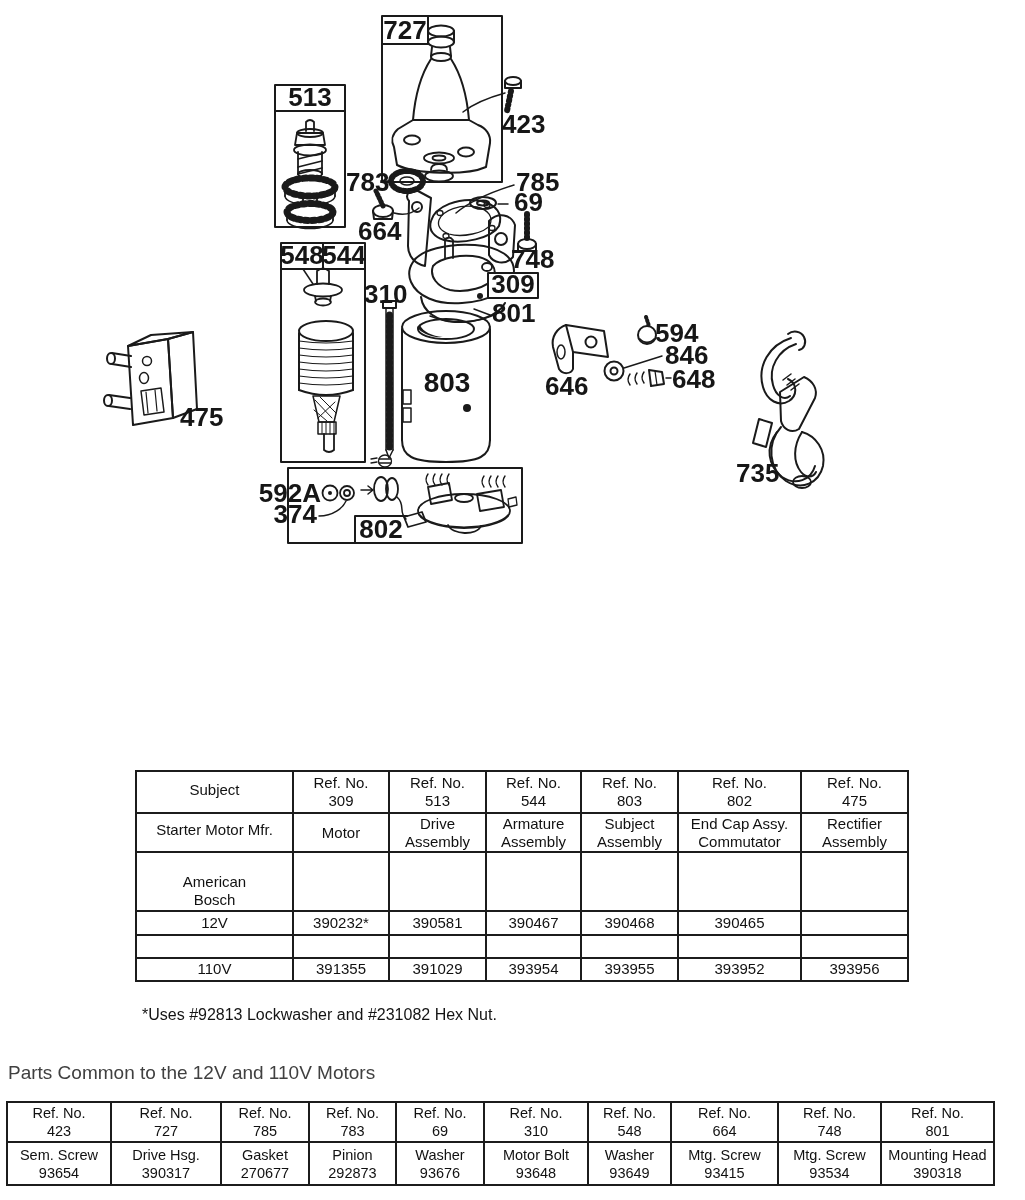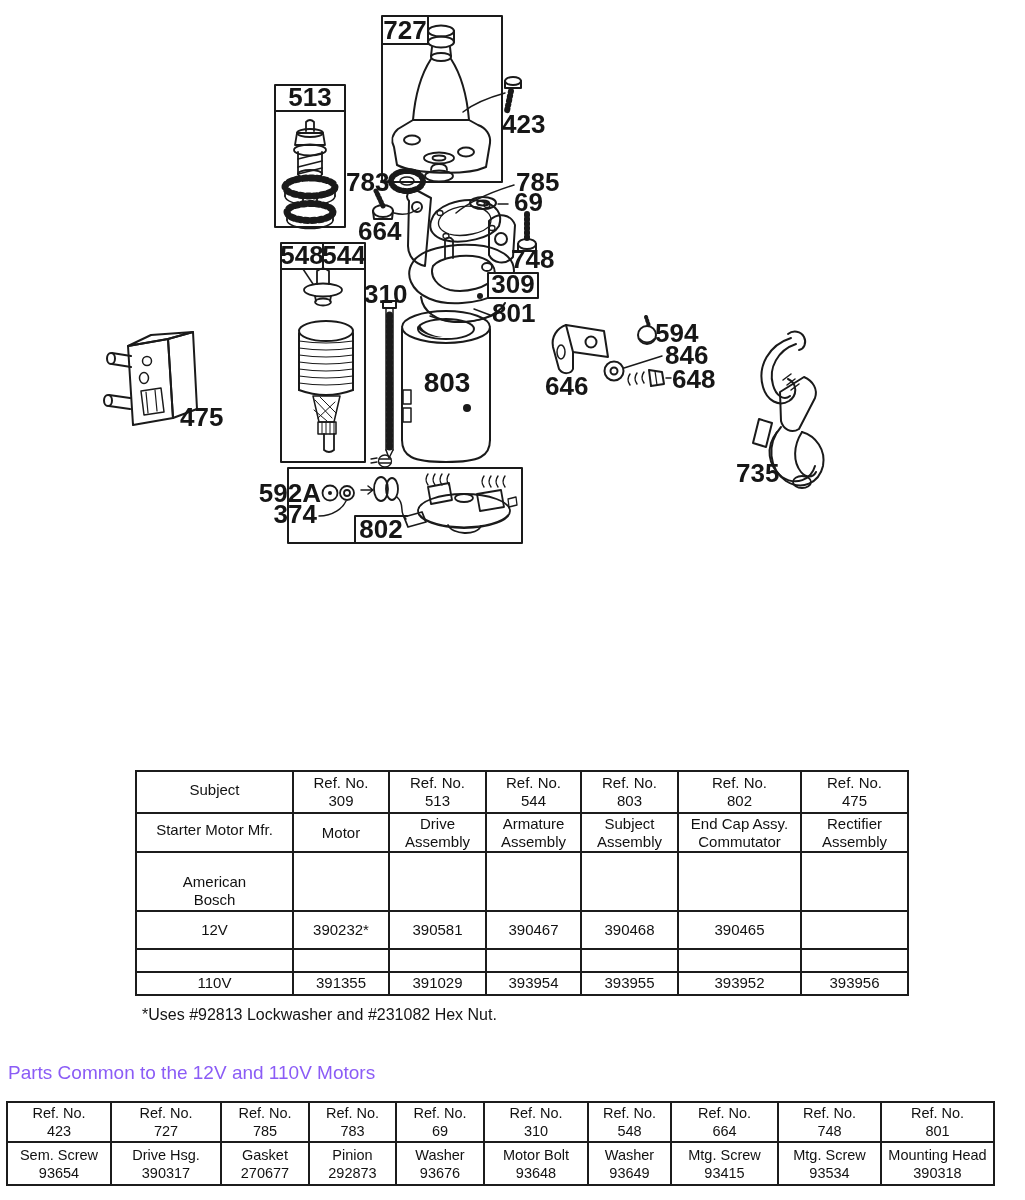--- a/index.html
+++ b/index.html
@@ -11,21 +11,21 @@
   .callout{font-family:"Liberation Sans",sans-serif;font-weight:700;font-size:26px;fill:#161616}
   .callout.big{font-size:28px}
   table{border-collapse:collapse;table-layout:fixed}
   td{border:2px solid #1c1c1c;font-size:15px;text-align:center;vertical-align:middle;
      padding:1px 3px;line-height:1.18;overflow:hidden}
   .b{font-weight:400}
   .vbottom{vertical-align:bottom;padding-bottom:13px}
   .vtop{vertical-align:top;padding-top:20px}
   #table1{position:absolute;left:135px;top:770px;width:772px}
   #footnote{position:absolute;left:142px;top:1006px;font-size:16px;color:#141414}
-  #common-heading{position:absolute;left:8px;top:1062px;font-size:19px;font-weight:400;color:#8b5cf6}
+  #common-heading{position:absolute;left:8px;top:1062px;font-size:19px;font-weight:400;color:#404040}
   #table2{position:absolute;left:6px;top:1101px;width:987px}
   #table2 td{font-size:14.5px;line-height:1.25}
 </style>
 </head>
 <body>
 
 <div class="sheet">
 
   <div id="diagram">
     <svg width="1025" height="600" viewBox="0 0 1025 600">
@@ -371,21 +371,21 @@
             <div>American</div>
             <div>Bosch</div>
           </td>
       <td></td>
           <td></td>
       <td></td>
           <td></td>
       <td></td>
           <td></td>
     </tr>
-    <tr style="height:38px">
+    <tr style="height:24px">
       <td>12V</td>
       <td>390232*</td>
       <td>390581</td>
       <td>390467</td>
       <td>390468</td>
       <td>390465</td>
       <td></td>
     </tr>
     <tr style="height:23px">
       <td></td>

